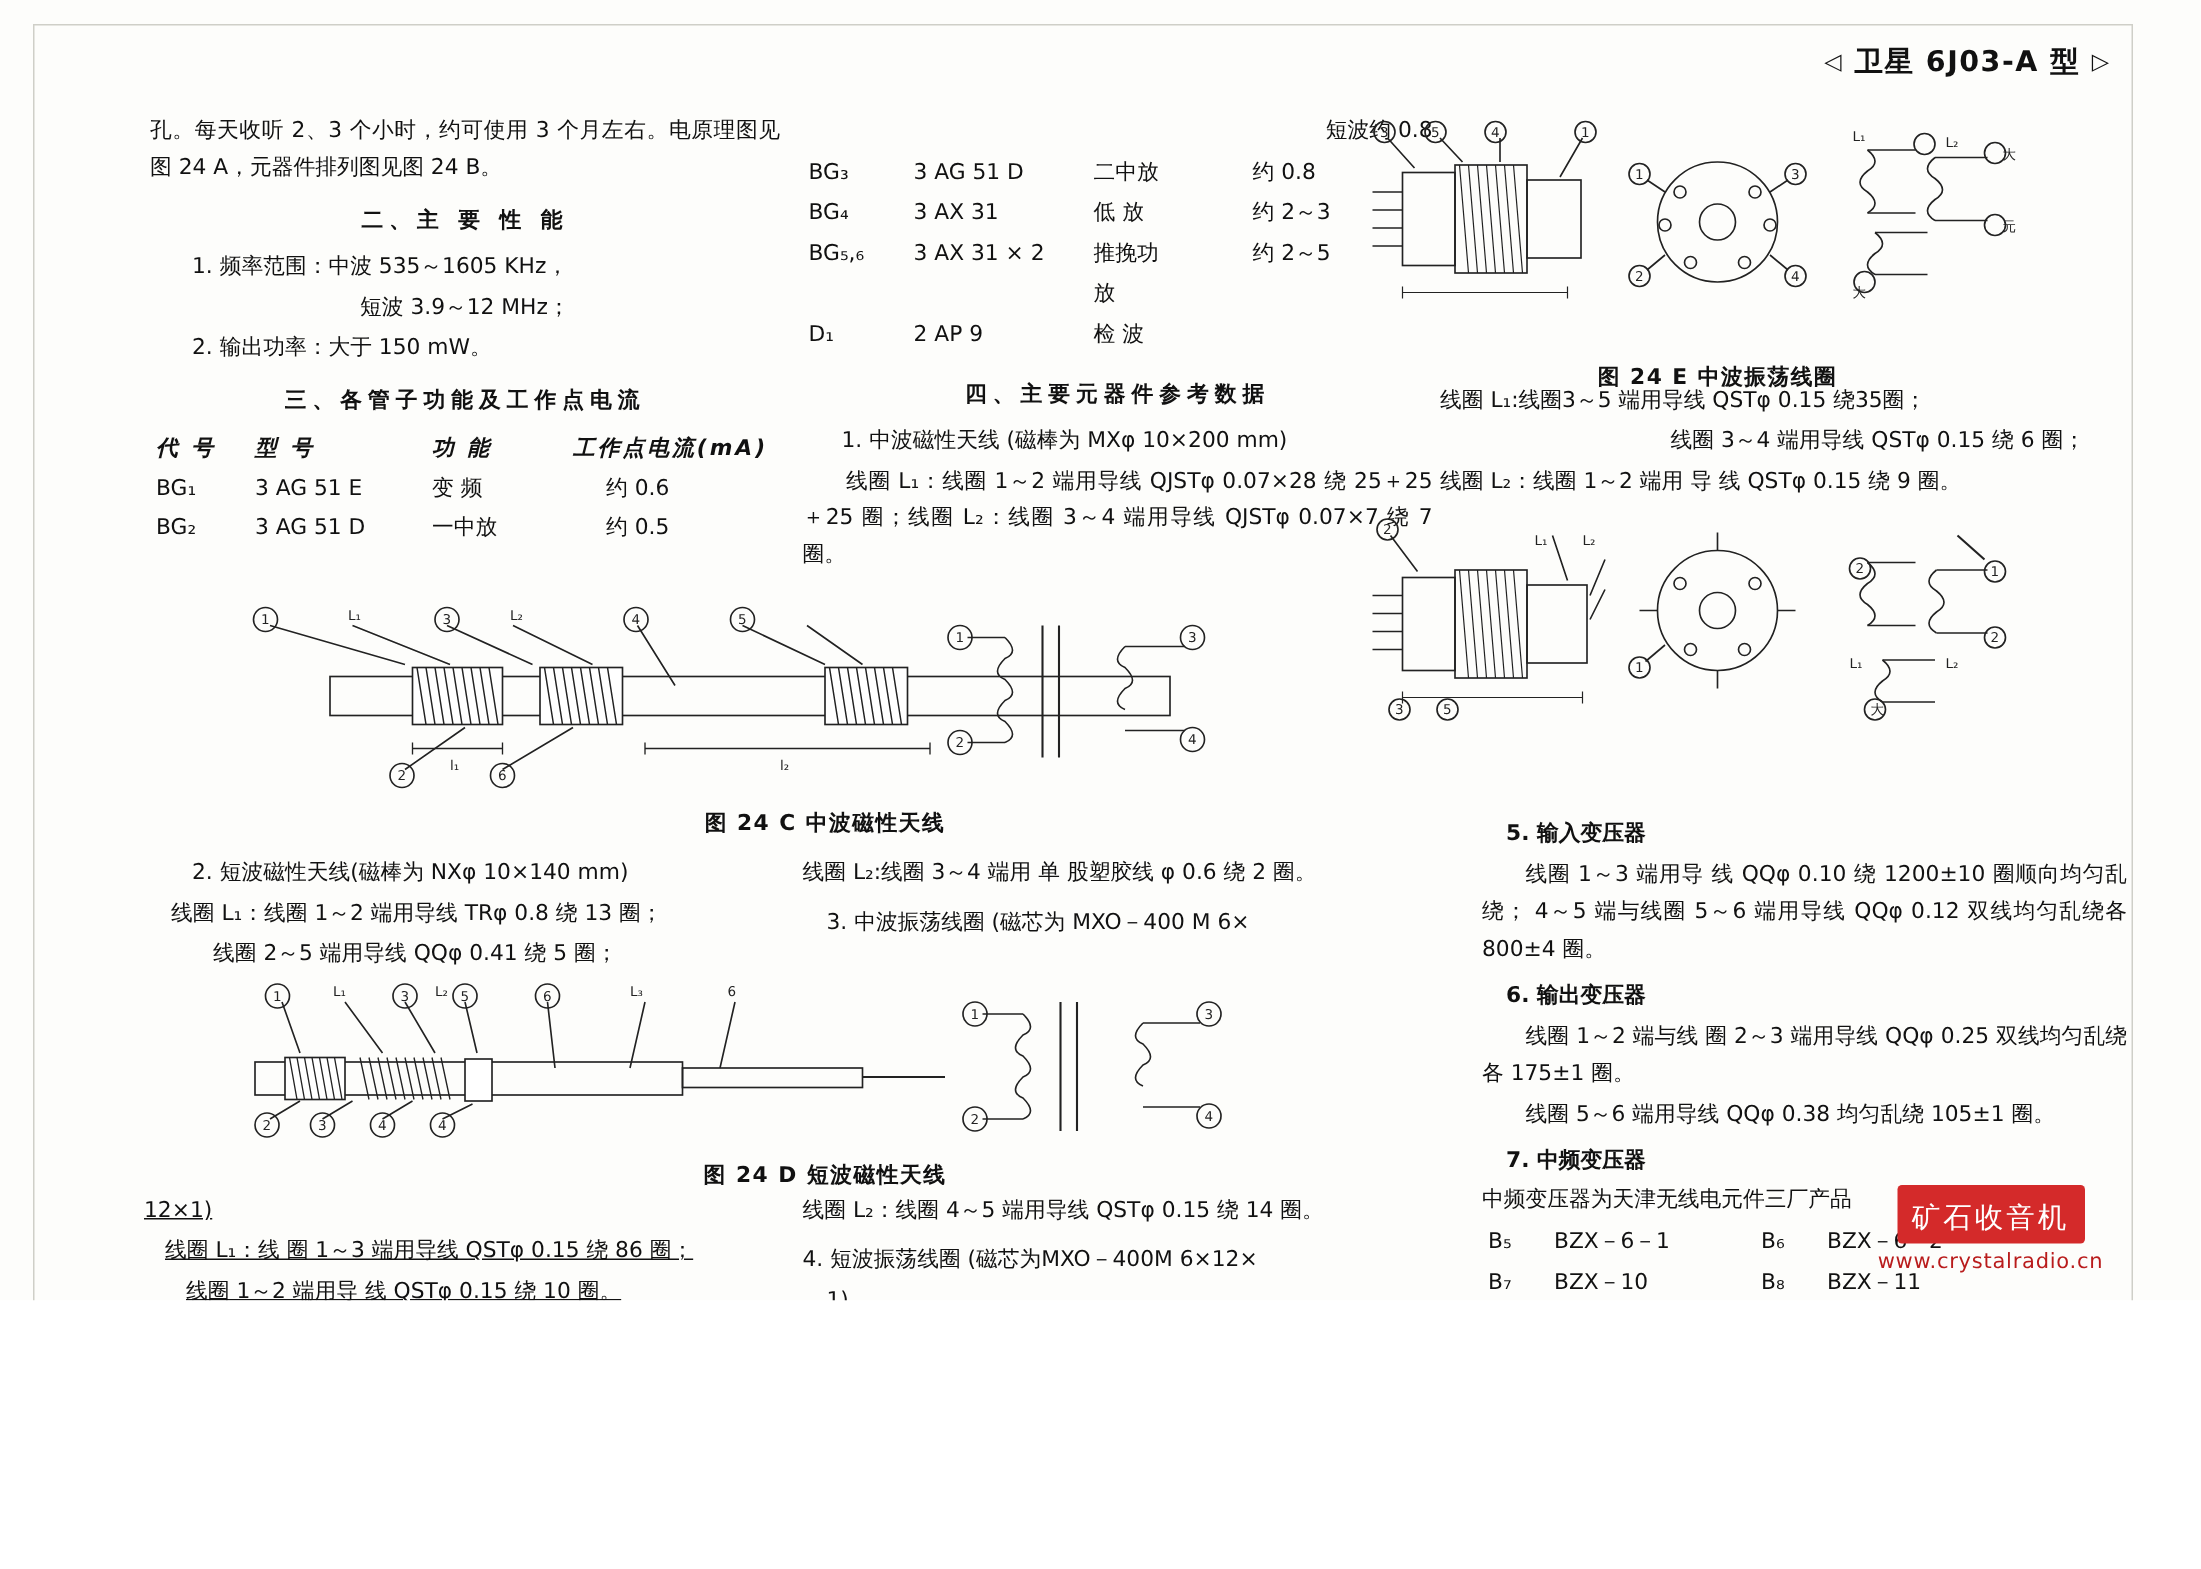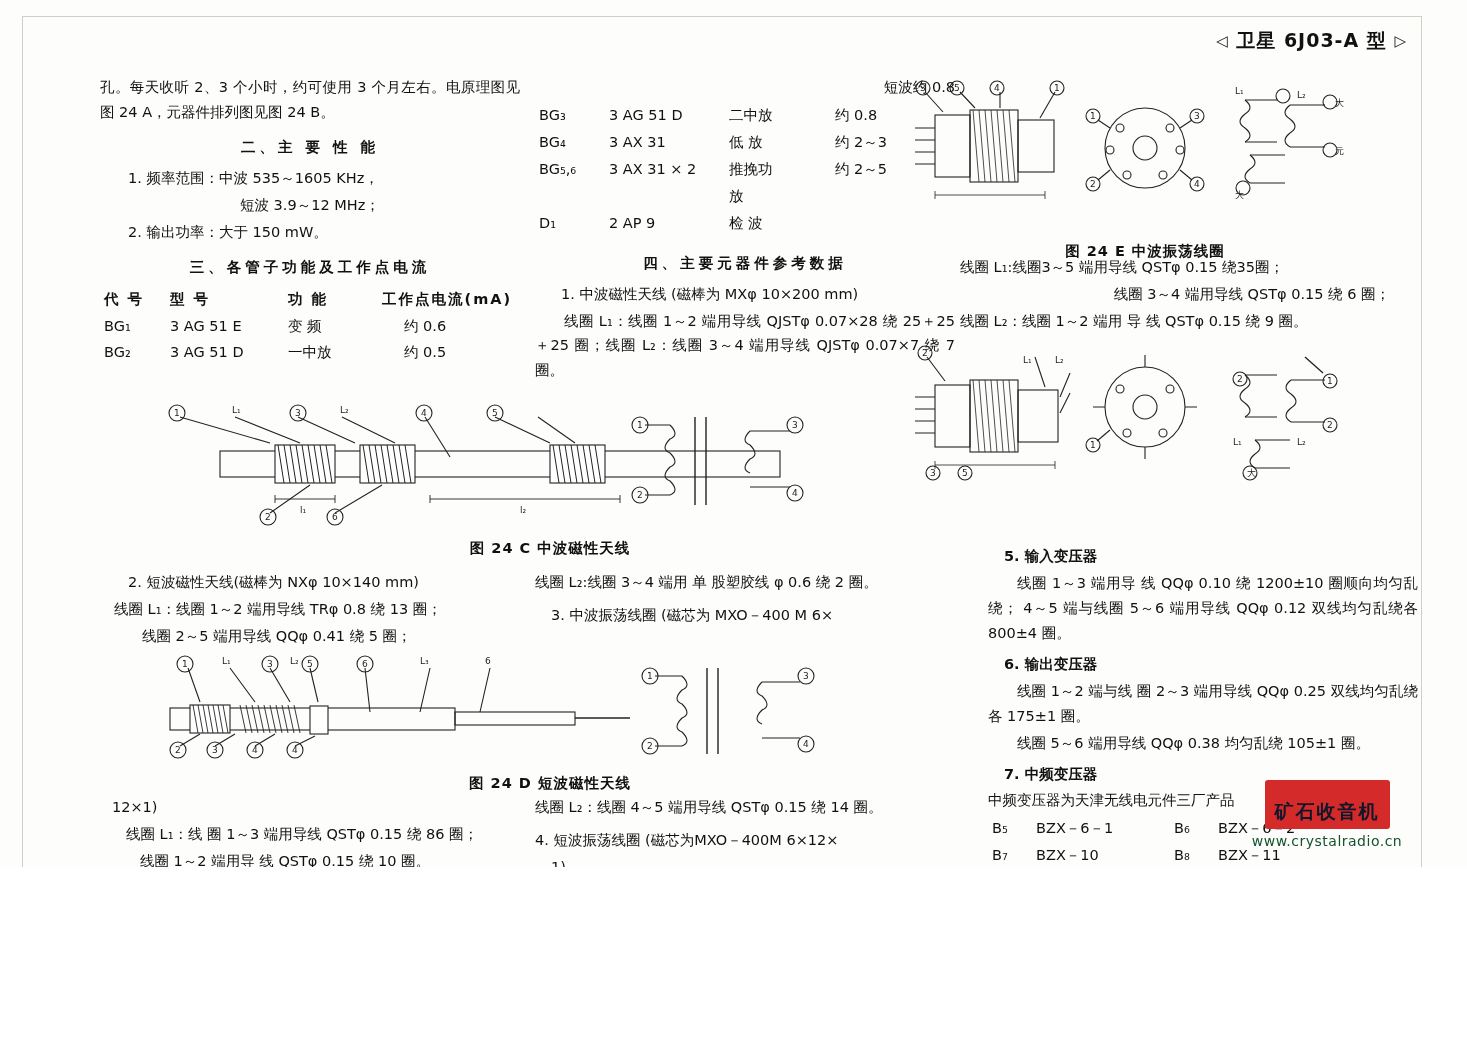--- a/index.html
+++ b/index.html
@@ -67,21 +67,21 @@
     border-collapse: collapse;
     font-size: 14.5px;
     margin: 2px 0 0 0;
   }
   table.tbl td, table.tbl th {
     padding: 1px 4px;
     text-align: left;
     font-weight: normal;
     white-space: nowrap;
   }
-  table.tbl th { font-weight: bold; letter-spacing: 2px;}
+  table.tbl th { font-weight: bold; letter-spacing: 2px; font-style: italic;}
   .bold { font-weight: bold; }
 
   .figcap {
     text-align: center;
     font-weight: bold;
     font-size: 14.5px;
     letter-spacing: 1px;
   }
 
   
@@ -97,30 +97,30 @@
   .wm {
     position: absolute;
     right: 35px;
     bottom: 18px;
     text-align: center;
     width: 210px;
   }
   .wm .logo {
     display: inline-block;
     background: #d42a2a;
-    color: #0f172a;
-    font-weight: bold;
+    color: #ffffff;
+    font-weight: normal;
     font-size: 19px;
     letter-spacing: 2px;
-    padding: 19px 10px 4px 10px;
+    padding: 9px 10px 4px 10px;
     border-radius: 3px;
   }
   .wm .url {
     margin-top: 4px;
-    color: #14532d;
+    color: #b91c1c;
     font-size: 14px;
     letter-spacing: 0.5px;
   }
 </style>
 </head>
 <body>
 
 <div id="page">
   <div class="frame"></div>
 
@@ -278,21 +278,21 @@
           <text x="325" y="14">6</text>
         <text x="487" y="29">1</text>
           <text x="487" y="99">2</text>
         <text x="643" y="29">3</text>
           <text x="643" y="97">4</text>
       </g>
     </svg>
     <div class="figcap" style="margin-top:4px">图 24 D   短波磁性天线</div>
   </div>
 
-  <div class="col" style="left:112px; top:795px; width:420px;">
+  <div class="col" style="left:96px; top:795px; width:420px;text-decoration:underline;">
     <p class="p">12×1)</p>
     <p class="p" style="margin-left:14px">线圈 L₁：线 圈 1～3 端用导线 QSTφ 0.15 绕 86 圈；</p>
     <p class="p" style="margin-left:28px">线圈 1～2 端用导 线 QSTφ 0.15 绕 10 圈。</p>
   </div>
 
   <div class="col colB">
     <p class="p" style="text-align:right; ">短波约 0.8</p>
 
     <table class="tbl">
       <tbody>

